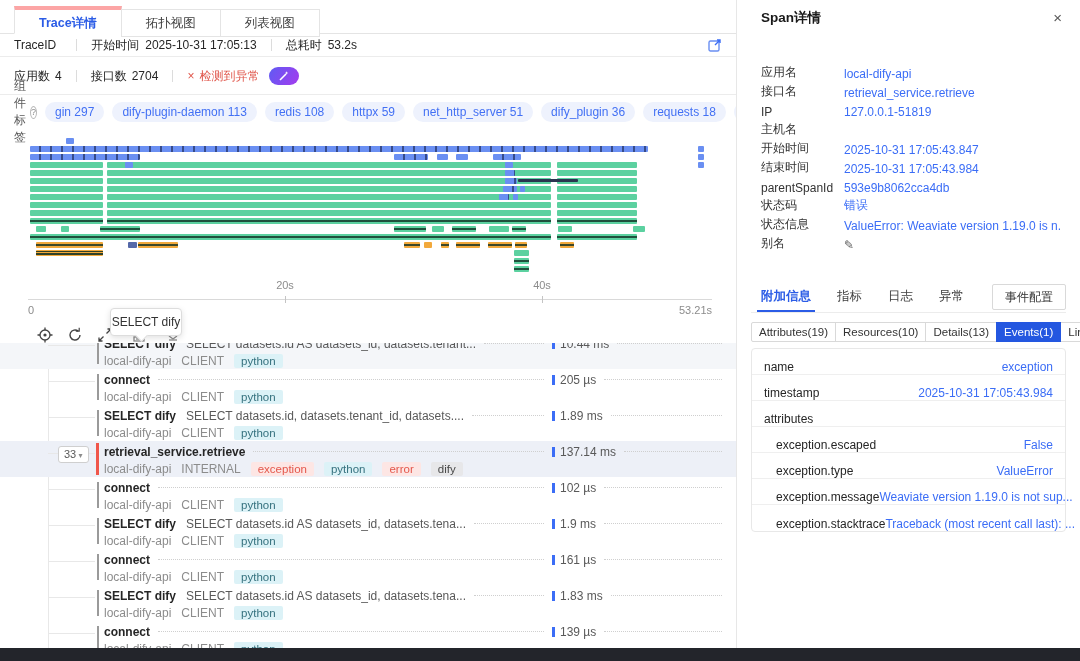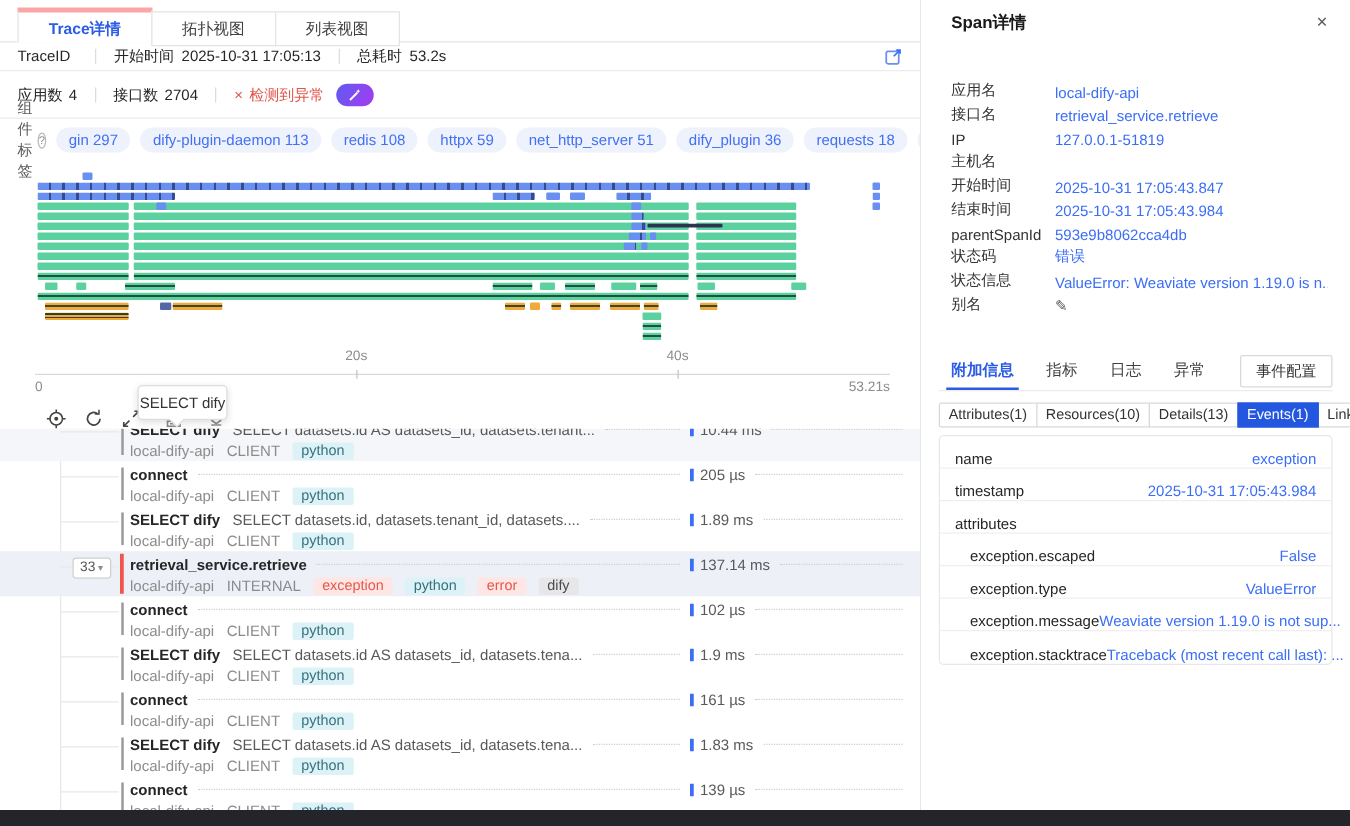--- a/index.html
+++ b/index.html
@@ -548,21 +548,21 @@
         <div class="frow">
           <span class="flabel">别名</span>
           <span class="edit-pencil">✎</span>
         </div>
       </div>
     <div class="rp-tabs">
       <div class="underline-base"></div>
       <span id="rtabs-host"><span class="rtab active">附加信息</span><span class="rtab">指标</span><span class="rtab">日志</span><span class="rtab">异常</span></span>
       <button class="config-btn">事件配置</button>
     </div>
-    <div class="subtabs" id="subtabs-host"><span class="seg">Attributes(1)</span><span class="seg">Resources(10)</span><span class="seg">Details(13)</span><span class="seg active">Events(1)</span><span class="seg">Links(0)</span></div>
+    <div class="subtabs" id="subtabs-host"><span class="seg">Attributes(19)</span><span class="seg">Resources(10)</span><span class="seg">Details(13)</span><span class="seg active">Events(1)</span><span class="seg">Links(0)</span></div>
     <div class="events-table" id="events-host">
         <div class="erow">
           <span class="ekey">name</span>
           <span class="eval">exception</span>
         </div>
         <div class="erow">
           <span class="ekey">timestamp</span>
           <span class="eval">2025-10-31 17:05:43.984</span>
         </div>
         <div class="erow">

